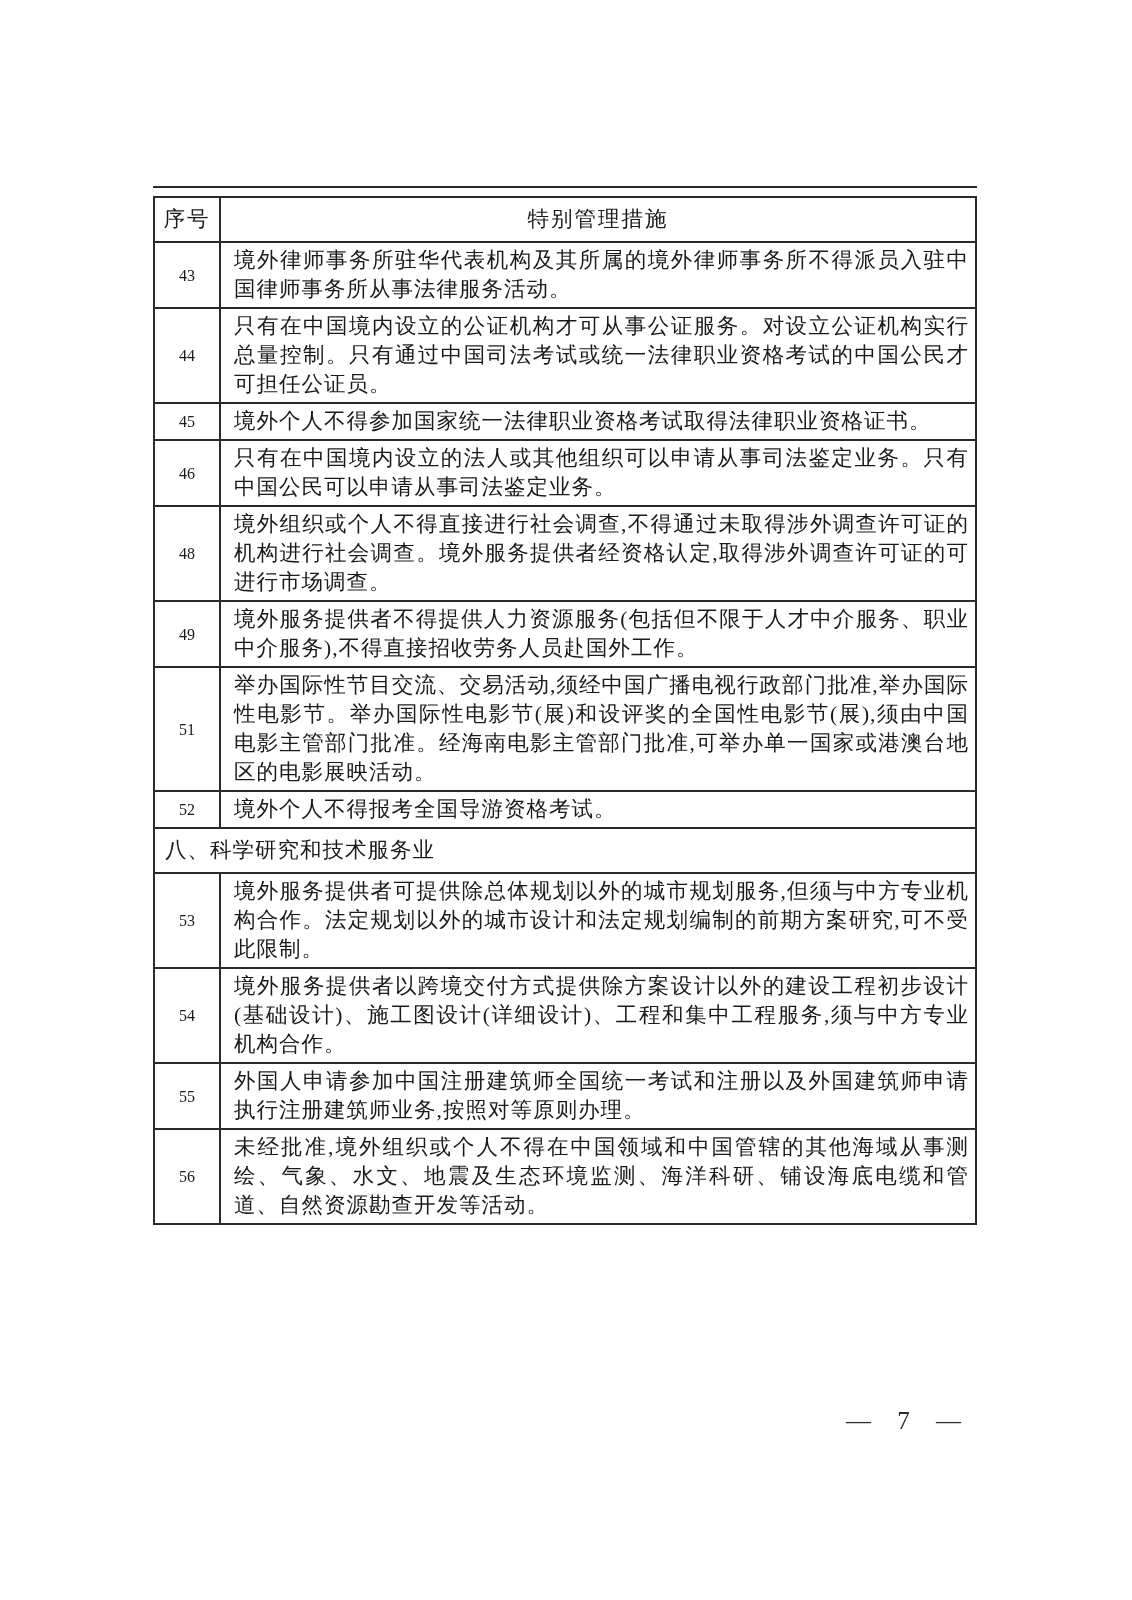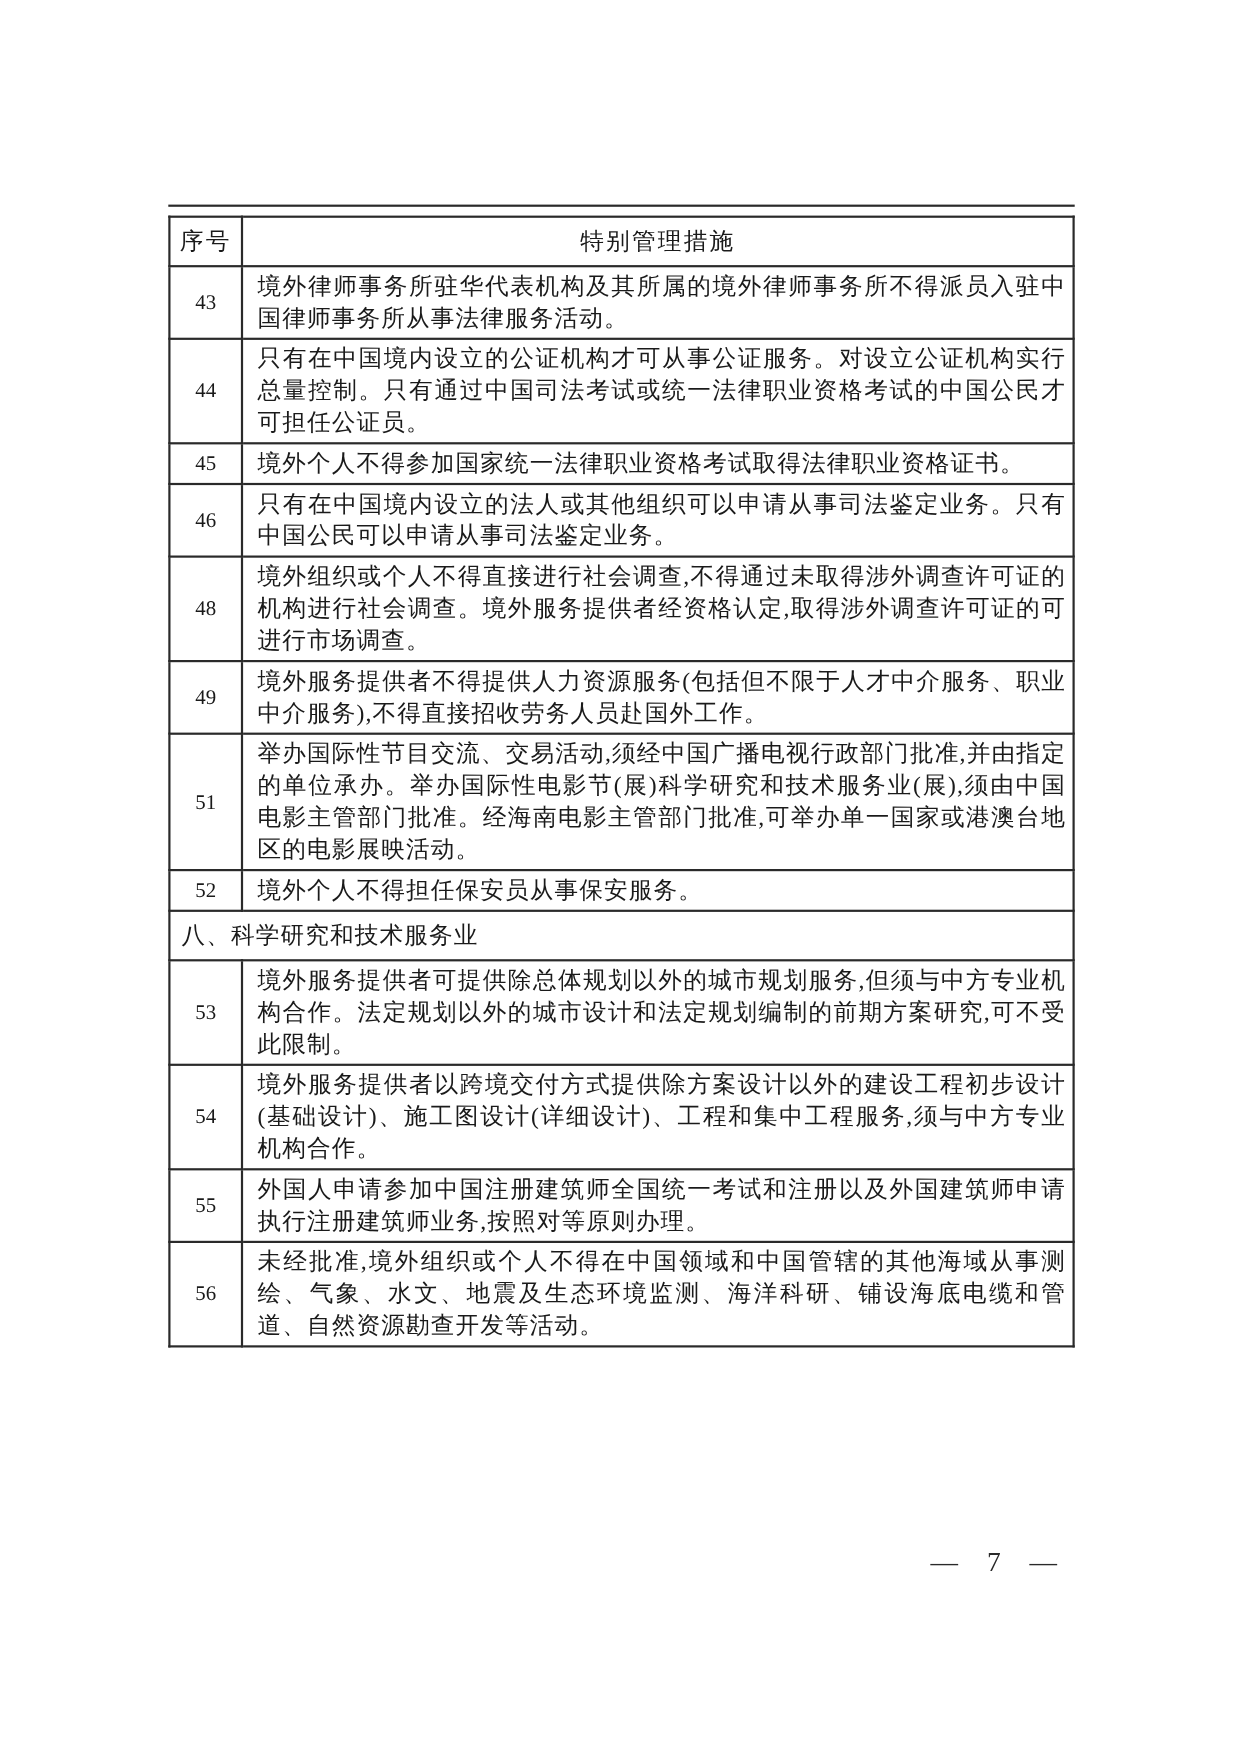--- a/index.html
+++ b/index.html
@@ -42,21 +42,21 @@
   .col-no { width: 66px; }
   th.cell-header {
     text-align: center;
     padding: 7px 4px;
     letter-spacing: 2px;
     margin-left: 16px;
   }
   td.cell-no {
     text-align: center;
     padding: 3px 2px;
-    font-size: 19px;
+    font-size: 16px;
     letter-spacing: 0;
   }
   td.cell-text {
     text-align: justify;
     text-justify: inter-ideograph;
     padding: 3px 6px 3px 13px;
   }
   td.cell-section {
     text-align: left;
     padding: 7px 6px 7px 10px;
@@ -117,26 +117,26 @@
   </tr>
 
   <tr>
     <td class="cell-no">49</td>
     <td class="cell-text">境外服务提供者不得提供人力资源服务(包括但不限于人才中介服务、职业中介服务),不得直接招收劳务人员赴国外工作。</td>
   </tr>
 
 
   <tr>
     <td class="cell-no">51</td>
-    <td class="cell-text">举办国际性节目交流、交易活动,须经中国广播电视行政部门批准,并由指定的单位承办。举办国际性电影节(展)科学研究和技术服务业(展),须由中国电影主管部门批准。经海南电影主管部门批准,可举办单一国家或港澳台地区的电影展映活动。</td>
+    <td class="cell-text">举办国际性节目交流、交易活动,须经中国广播电视行政部门批准,举办国际性电影节。举办国际性电影节(展)和设评奖的全国性电影节(展),须由中国电影主管部门批准。经海南电影主管部门批准,可举办单一国家或港澳台地区的电影展映活动。</td>
   </tr>
 
   <tr>
     <td class="cell-no">52</td>
-    <td class="cell-text">境外个人不得担任保安员从事保安服务。</td>
+    <td class="cell-text">境外个人不得报考全国导游资格考试。</td>
   </tr>
 
   <tr>
     <td class="cell-section" colspan="2">八、科学研究和技术服务业</td>
   </tr>
 
   <tr>
     <td class="cell-no">53</td>
     <td class="cell-text">境外服务提供者可提供除总体规划以外的城市规划服务,但须与中方专业机构合作。法定规划以外的城市设计和法定规划编制的前期方案研究,可不受此限制。</td>
   </tr>

